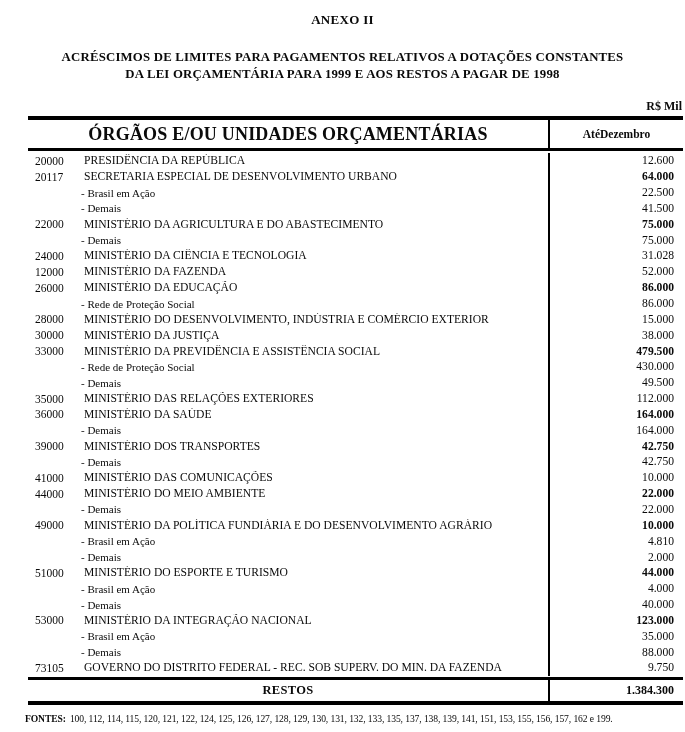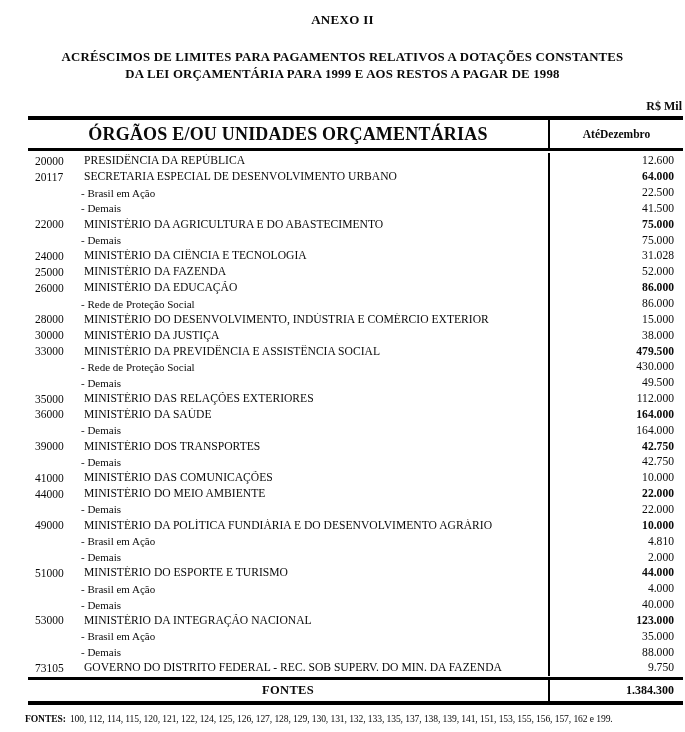--- a/index.html
+++ b/index.html
@@ -172,21 +172,21 @@
           <div class="cell-code"></div>
           <div class="cell-name">- Demais</div>
           <div class="cell-value">75.000</div>
         </div>
         <div class="trow">
           <div class="cell-code">24000</div>
           <div class="cell-name">MINISTÉRIO DA CIÊNCIA E TECNOLOGIA</div>
           <div class="cell-value">31.028</div>
         </div>
         <div class="trow">
-          <div class="cell-code">25000</div>
+          <div class="cell-code">12000</div>
           <div class="cell-name">MINISTÉRIO DA FAZENDA</div>
           <div class="cell-value">52.000</div>
         </div>
         <div class="trow">
           <div class="cell-code">26000</div>
           <div class="cell-name">MINISTÉRIO DA EDUCAÇÃO</div>
           <div class="cell-value bold">86.000</div>
         </div>
         <div class="trow sub">
           <div class="cell-code"></div>
@@ -304,21 +304,21 @@
           <div class="cell-value">88.000</div>
         </div>
         <div class="trow">
           <div class="cell-code">73105</div>
           <div class="cell-name">GOVERNO DO DISTRITO FEDERAL - REC. SOB SUPERV. DO MIN. DA FAZENDA</div>
           <div class="cell-value">9.750</div>
         </div>
       </div>
 
     <div class="total-row">
-      <div class="col1">FONTES</div>
+      <div class="col1">RESTOS</div>
       <div class="col2">1.384.300</div>
     </div>
 
   </div>
 
   <div class="sources">
     <span class="sources-label">FONTES:</span><span>100, 112, 114, 115, 120, 121, 122, 124, 125, 126, 127, 128, 129, 130, 131, 132, 133, 135, 137, 138, 139, 141, 151, 153, 155, 156, 157, 162 e 199.</span>
   </div>
 
 </div>

